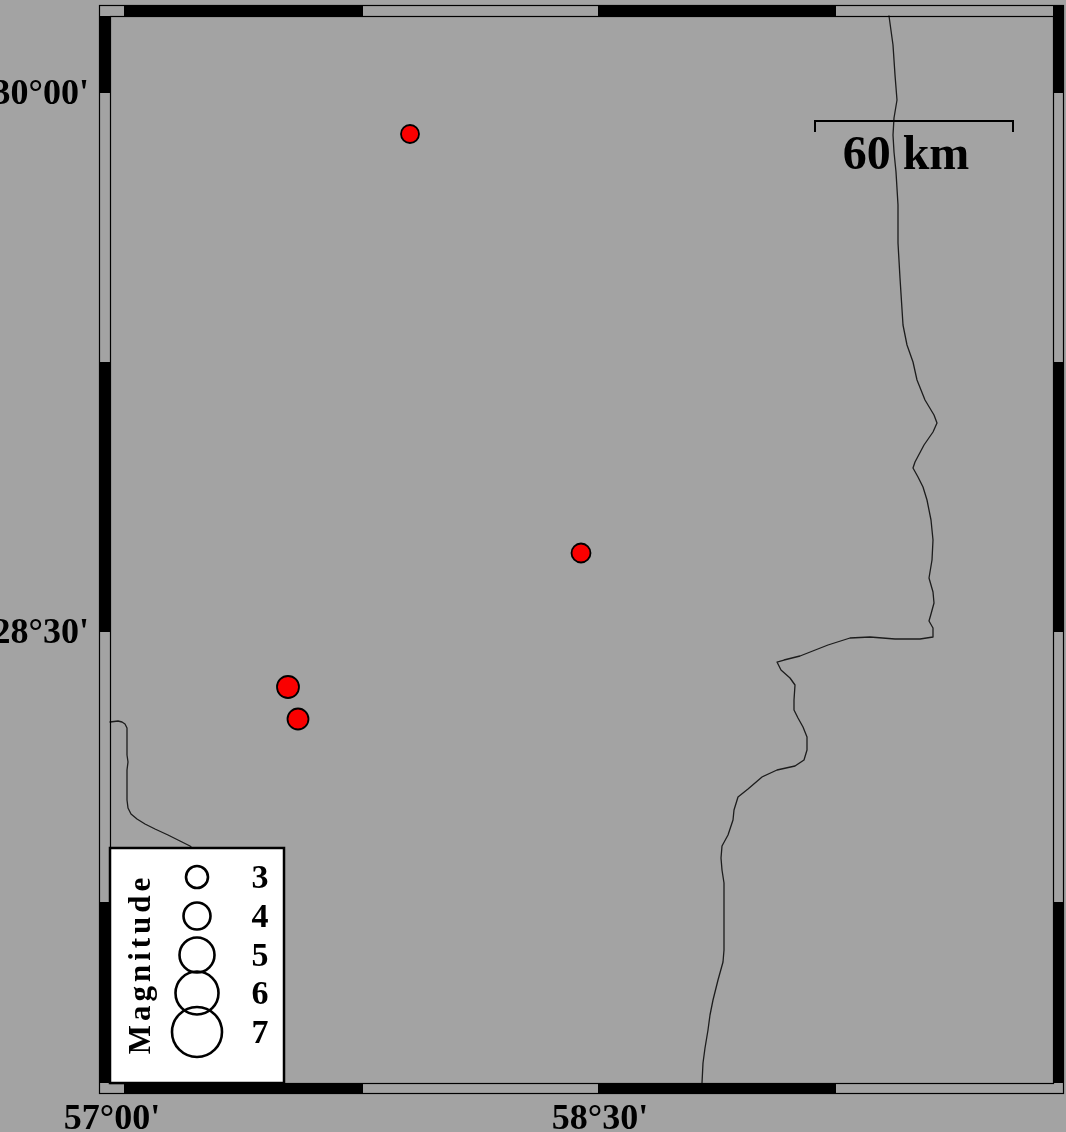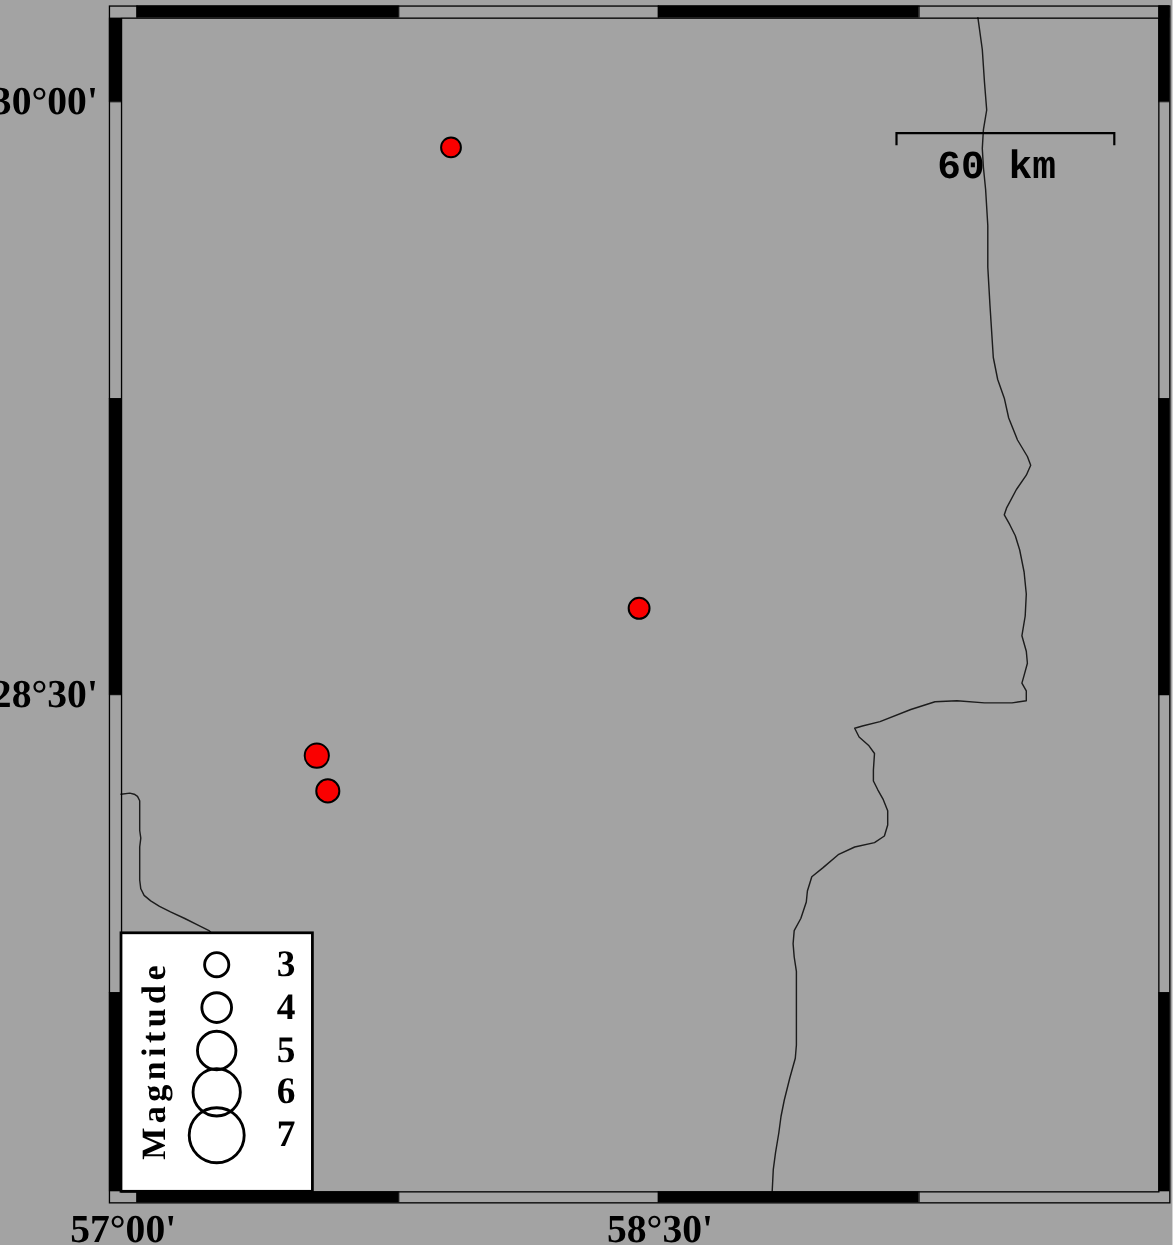--- a/index.html
+++ b/index.html
@@ -8,21 +8,21 @@
     font-family:"Liberation Serif","DejaVu Serif",serif;overflow:hidden;color:#000;
   }
   #map-svg{position:absolute;left:0;top:0;}
   .map-label{position:absolute;font-weight:bold;color:#000;white-space:nowrap;}
   .lat-label{width:140px;text-align:right;font-size:36px;line-height:44px;}
   #lat-0{left:-51px;top:70px;}
   #lat-1{left:-51px;top:609px;}
   .lon-label{width:200px;text-align:center;font-size:36px;line-height:44px;}
   #lon-0{left:12px;top:1095px;}
   #lon-1{left:500px;top:1095px;}
-  #scale-label{left:806px;top:131px;width:200px;text-align:center;font-size:36px;line-height:44px;font-family:Liberation Mono, monospace;}
+  #scale-label{left:806px;top:131px;width:200px;text-align:center;font-size:48px;line-height:44px;}
   #legend-title{
     left:35px;top:947px;width:210px;height:34px;line-height:34px;text-align:center;
     font-size:31px;letter-spacing:4px;transform:rotate(-90deg);
   }
   .leg-num{left:238px;width:44px;text-align:center;font-size:34px;line-height:40px;}
   #leg-0{top:857px;} #leg-1{top:896px;} #leg-2{top:935px;} #leg-3{top:973px;} #leg-4{top:1012px;}
 </style>
 </head>
 <body>
 

